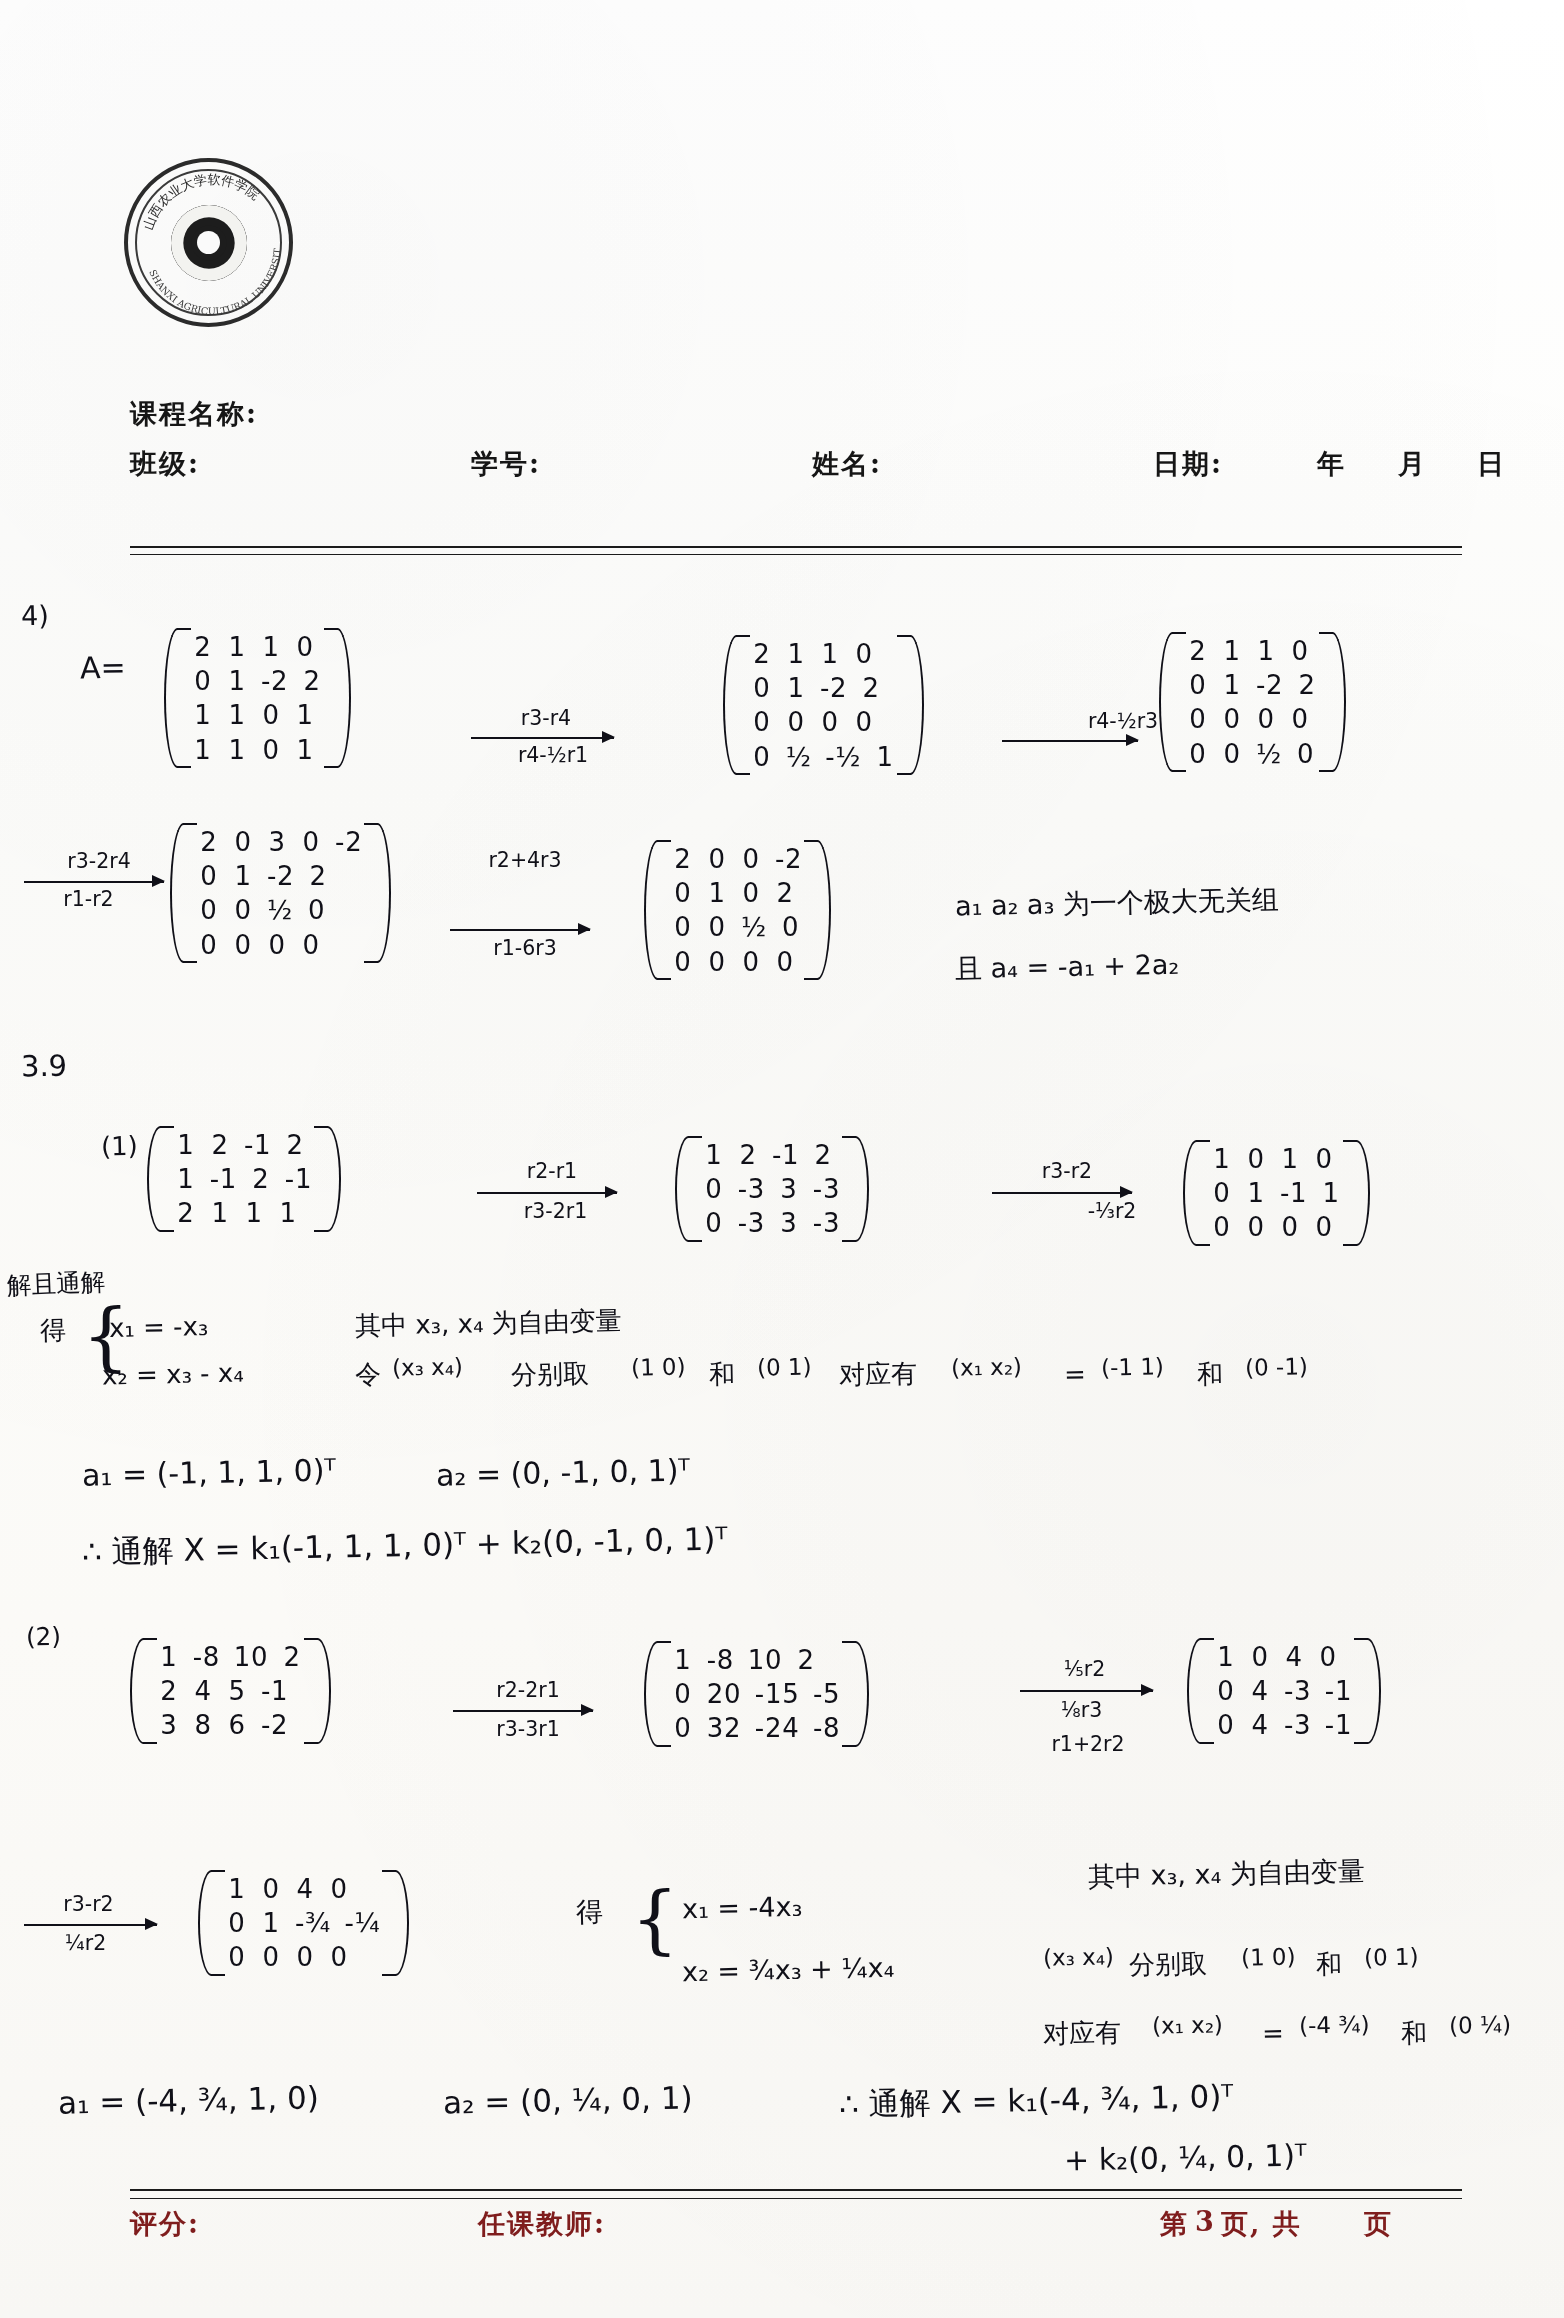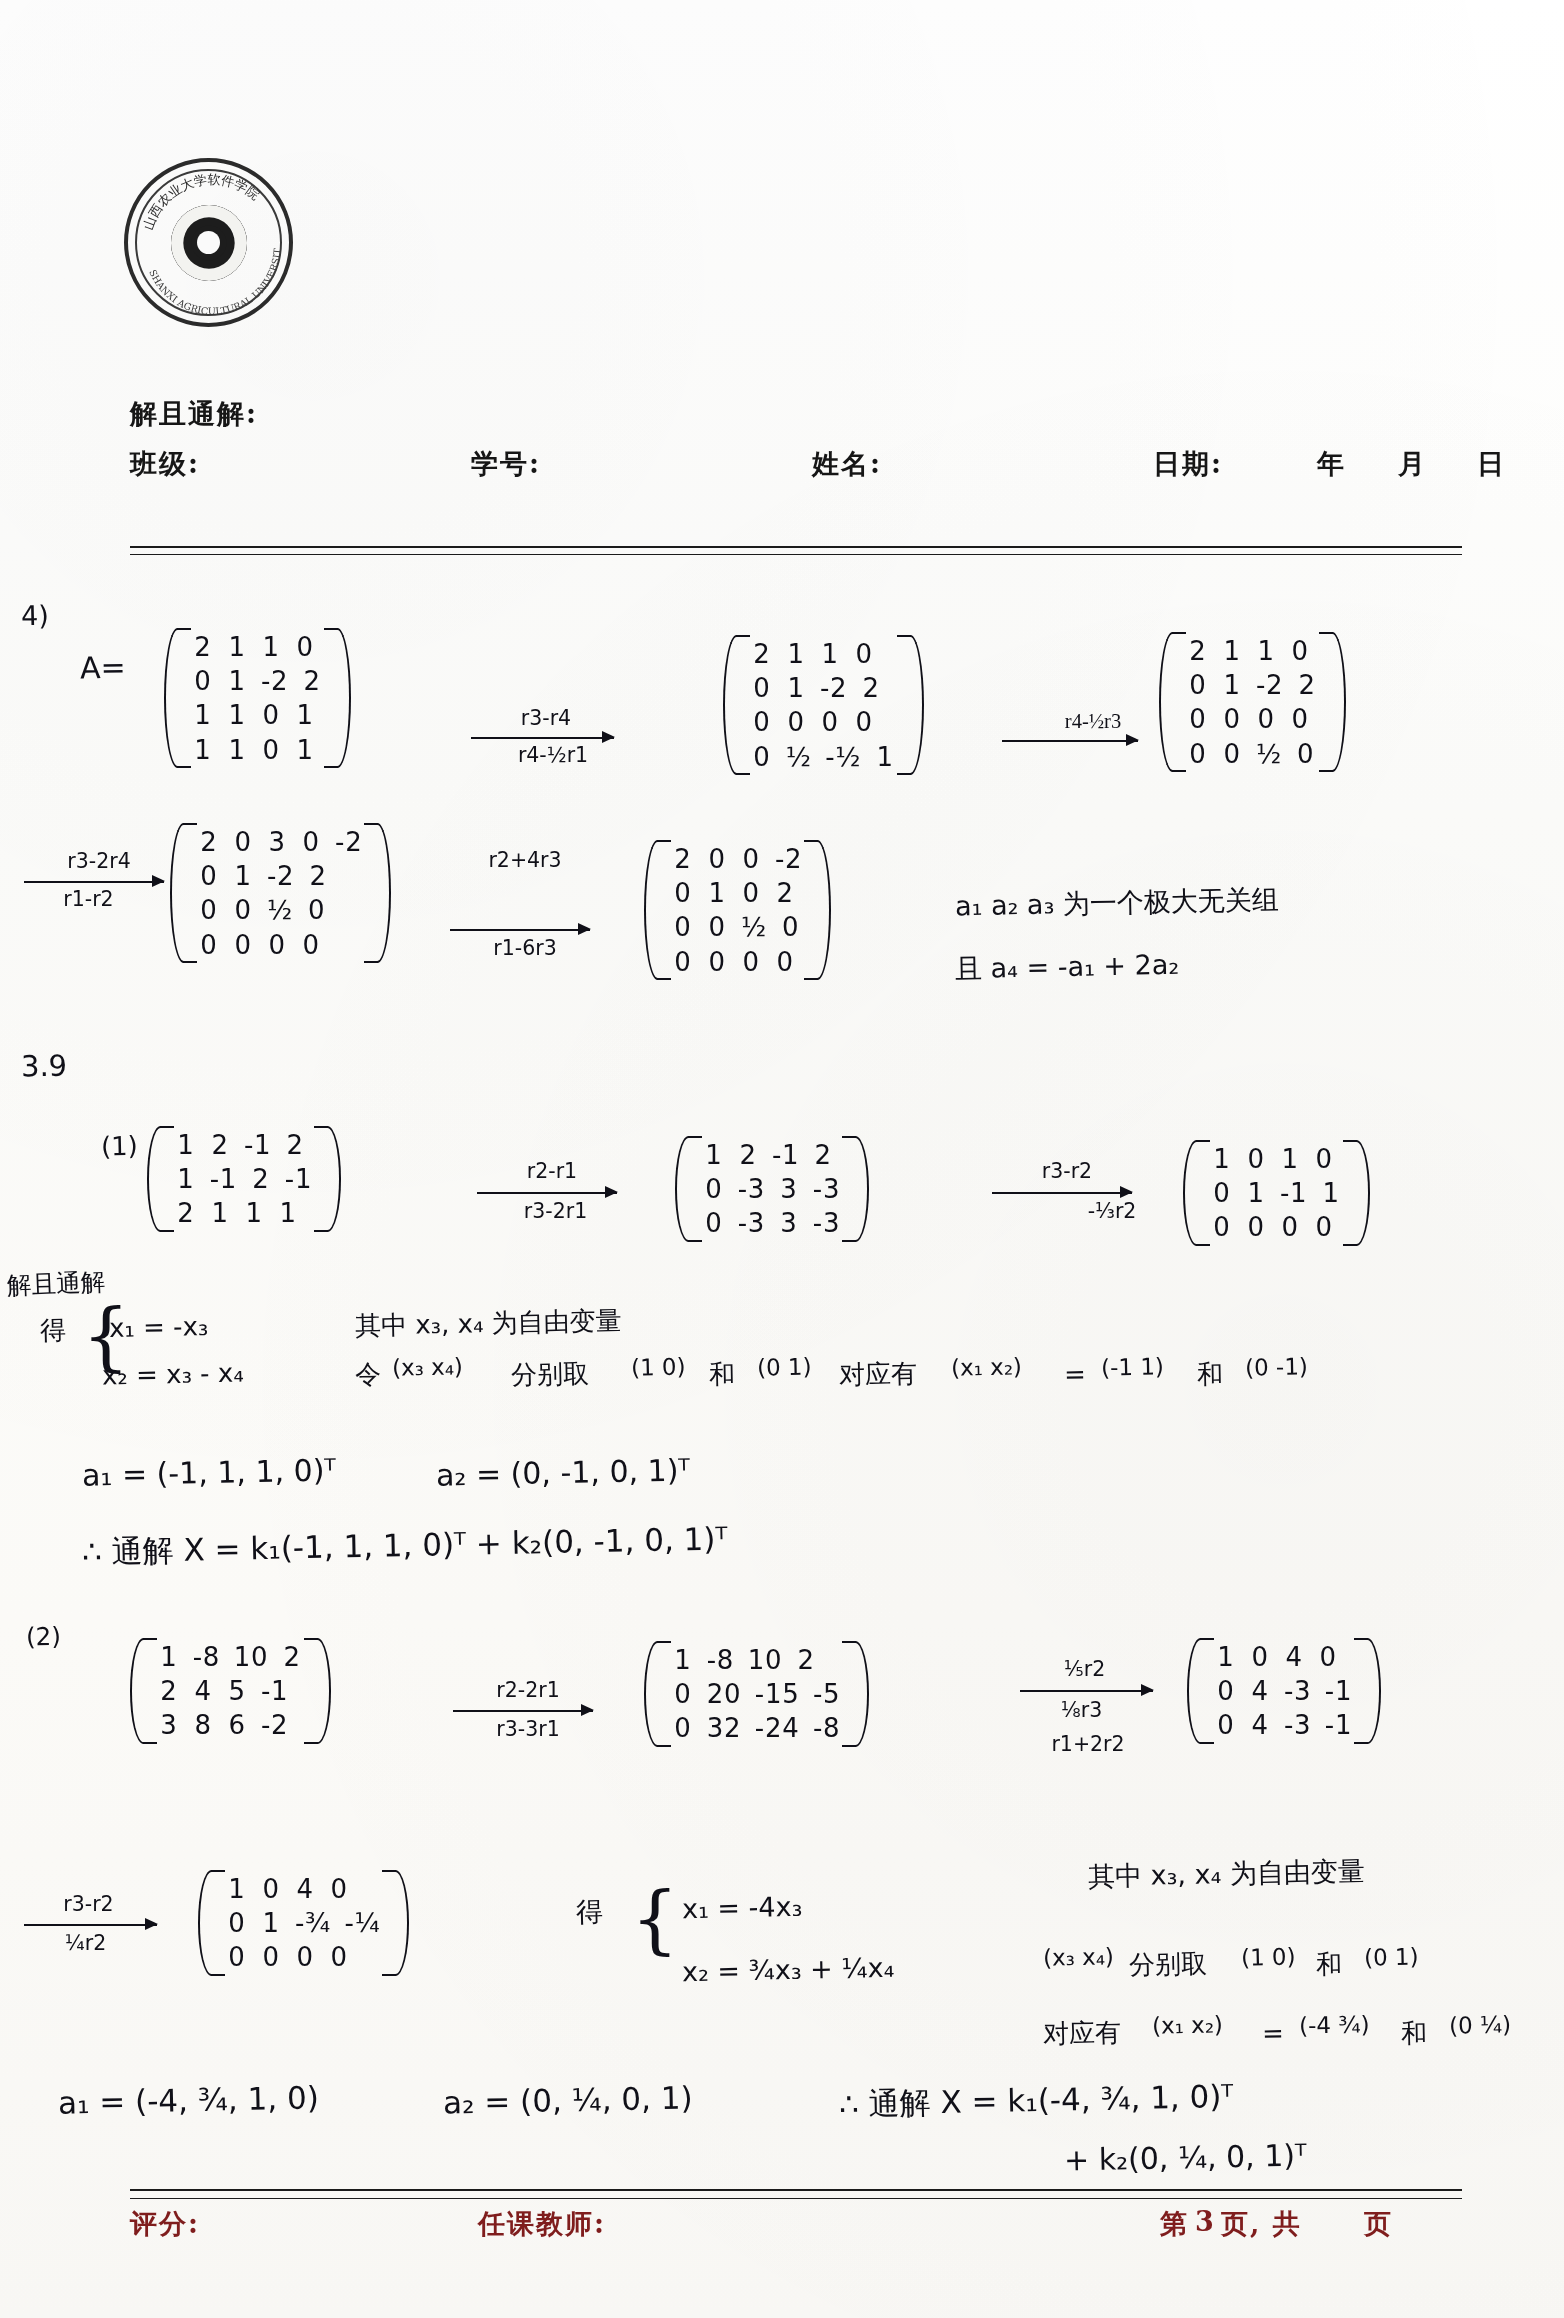--- a/index.html
+++ b/index.html
@@ -248,21 +248,21 @@
         <text font-size="14" fill="#3a3a3a" font-family="DejaVu Serif, serif">
           <textPath href="#arcBot" startOffset="12%">SHANXI AGRICULTURAL UNIVERSITY</textPath>
         </text>
       </svg>
     </div>
 
   </div>
 
   <div class="meta">
     <div class="meta-row">
-      <span class="meta-cell" style="left:0;">解且通解:</span>
+      <span class="meta-cell" style="left:0;">课程名称:</span>
       <span class="meta-cell" style="left:157px;"></span>
     </div>
     <div class="meta-row">
       <span class="meta-cell" style="left:0;">班级:</span>
       <span class="meta-cell" style="left:341px;">学号:</span>
       <span class="meta-cell" style="left:682px;">姓名:</span>
       <span class="meta-cell" style="left:1023px;">日期:</span>
       <span class="meta-cell" style="left:1187px;">年</span>
       <span class="meta-cell" style="left:1268px;">月</span>
       <span class="meta-cell" style="left:1347px;">日</span>
@@ -334,21 +334,21 @@
       <div class="mrow">
           <span>0</span>
           <span>½</span>
           <span>-½</span>
           <span>1</span>
         </div>
     </div>
     <div class="paren right"></div>
   </div>
 
-  <div class="arrowblk slant" style="left:1018px; top:709px; width:150px;font-family:Liberation Serif, serif;">r4-½r3</div>
+  <div class="arrowblk slant" style="left:1048px; top:709px; width:150px;">r4-½r3</div>
   <div class="arrowline" style="left:1002px; top:740px; width:136px;"></div>
 
   <div class="matrix slant" style="left:1159px; top:631px;">
     <div class="paren left"></div>
     <div class="mrows">
       <div class="mrow">
           <span>2</span>
           <span>1</span>
           <span>1</span>
           <span>0</span>

